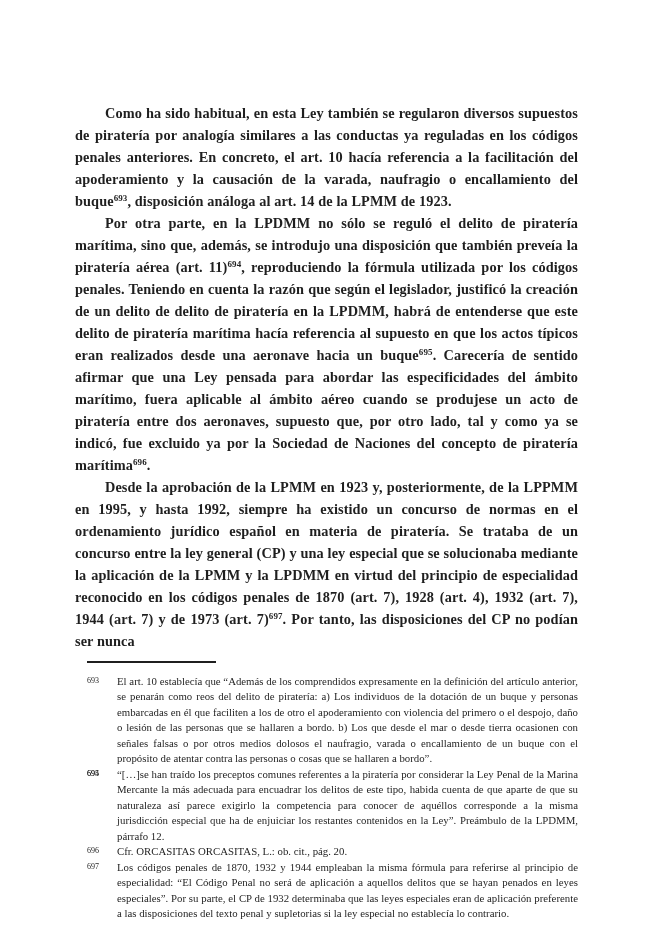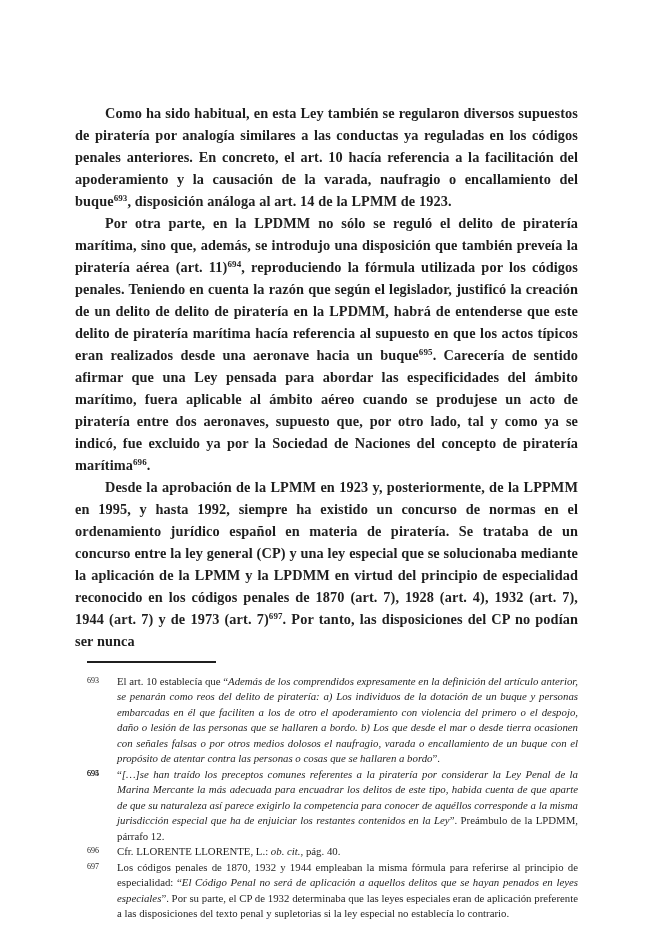--- a/index.html
+++ b/index.html
@@ -24,21 +24,20 @@
   .para {
     margin: 0;
     text-indent: 30px;
     font-size: 14.3px;
     line-height: 22px;
     text-align: justify;
     letter-spacing: 0.1px;
     font-weight: bold;
   }
   .it {
-    font-style: italic;
   }
   .fnref {
     font-size: 9px;
     line-height: 0;
     vertical-align: 5px;
   }
   .footnote-rule {
     width: 129px;
     height: 1.5px;
     background: #1f1f1f;
@@ -70,16 +69,16 @@
   <div class="main-text">
       <p class="para"><span>Como ha sido habitual, en esta Ley también se regularon diversos supuestos de piratería por analogía similares a las conductas ya reguladas en los códigos penales anteriores. En concreto, el art. 10 hacía referencia a la facilitación del apoderamiento y la causación de la varada, naufragio o encallamiento del buque</span><sup class="fnref">693</sup><span>, disposición análoga al art. 14 de la LPMM de 1923.</span></p>
       <p class="para"><span>Por otra parte, en la LPDMM no sólo se reguló el delito de piratería marítima, sino que, además, se introdujo una disposición que también preveía la piratería aérea (art. 11)</span><sup class="fnref">694</sup><span>, reproduciendo la fórmula utilizada por los códigos penales. Teniendo en cuenta la razón que según el legislador, justificó la creación de un delito de delito de piratería en la LPDMM, habrá de entenderse que este delito de piratería marítima hacía referencia al supuesto en que los actos típicos eran realizados desde una aeronave hacia un buque</span><sup class="fnref">695</sup><span>. Carecería de sentido afirmar que una Ley pensada para abordar las especificidades del ámbito marítimo, fuera aplicable al ámbito aéreo cuando se produjese un acto de piratería entre dos aeronaves, supuesto que, por otro lado, tal y como ya se indicó, fue excluido ya por la Sociedad de Naciones del concepto de piratería marítima</span><sup class="fnref">696</sup><span>.</span></p>
       <p class="para"><span>Desde la aprobación de la LPMM en 1923 y, posteriormente, de la LPPMM en 1995, y hasta 1992, siempre ha existido un concurso de normas en el ordenamiento jurídico español en materia de piratería. Se trataba de un concurso entre la ley general (CP) y una ley especial que se solucionaba mediante la aplicación de la LPMM y la LPDMM en virtud del principio de especialidad reconocido en los códigos penales de 1870 (art. 7), 1928 (art. 4), 1932 (art. 7), 1944 (art. 7) y de 1973 (art. 7)</span><sup class="fnref">697</sup><span>. Por tanto, las disposiciones del CP no podían ser nunca</span></p>
     </div>
   <div class="footnote-rule"></div>
   <div class="footnotes">
       <div class="footnote"><span class="fn-num">693</span><span><span>El art. 10 establecía que “</span><span class="it">Además de los comprendidos expresamente en la definición del artículo anterior, se penarán como reos del delito de piratería: a) Los individuos de la dotación de un buque y personas embarcadas en él que faciliten a los de otro el apoderamiento con violencia del primero o el despojo, daño o lesión de las personas que se hallaren a bordo. b) Los que desde el mar o desde tierra ocasionen con señales falsas o por otros medios dolosos el naufragio, varada o encallamiento de un buque con el propósito de atentar contra las personas o cosas que se hallaren a bordo</span><span>”.</span></span></div>
       <div class="footnote"><span class="fn-num">694</span></div>
       <div class="footnote"><span class="fn-num">695</span><span><span>“</span><span class="it">[…]se han traído los preceptos comunes referentes a la piratería por considerar la Ley Penal de la Marina Mercante la más adecuada para encuadrar los delitos de este tipo, habida cuenta de que aparte de que su naturaleza así parece exigirlo la competencia para conocer de aquéllos corresponde a la misma jurisdicción especial que ha de enjuiciar los restantes contenidos en la Ley</span><span>”. Preámbulo de la LPDMM, párrafo 12.</span></span></div>
-      <div class="footnote"><span class="fn-num">696</span><span><span>Cfr. LLORENTE LLORENTE, L.: </span><span class="it">ob. cit.</span><span>, pág. 40.</span></span></div>
+      <div class="footnote"><span class="fn-num">696</span><span><span>Cfr. ORCASITAS ORCASITAS, L.: </span><span class="it">ob. cit.</span><span>, pág. 20.</span></span></div>
       <div class="footnote"><span class="fn-num">697</span><span><span>Los códigos penales de 1870, 1932 y 1944 empleaban la misma fórmula para referirse al principio de especialidad: “</span><span class="it">El Código Penal no será de aplicación a aquellos delitos que se hayan penados en leyes especiales</span><span>”. Por su parte, el CP de 1932 determinaba que las leyes especiales eran de aplicación preferente a las disposiciones del texto penal y supletorias si la ley especial no establecía lo contrario.</span></span></div>
     </div>
 </div>
 
 </body></html>

